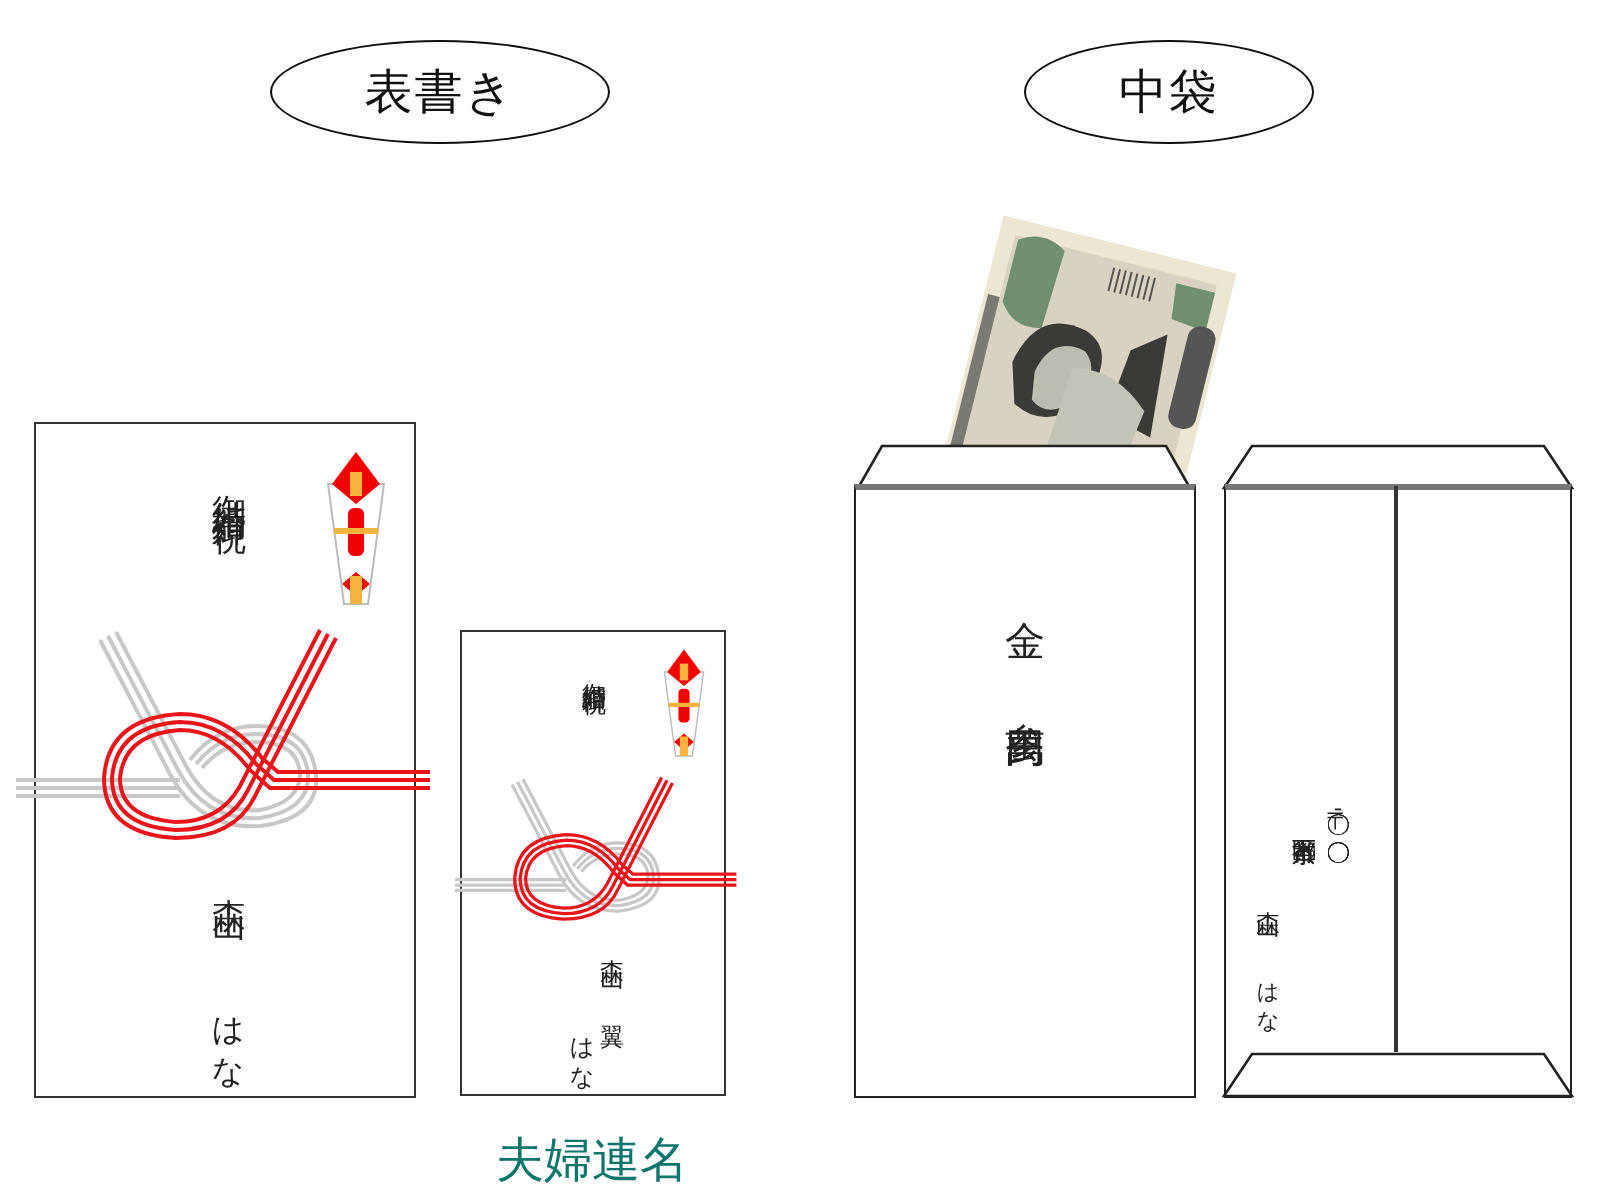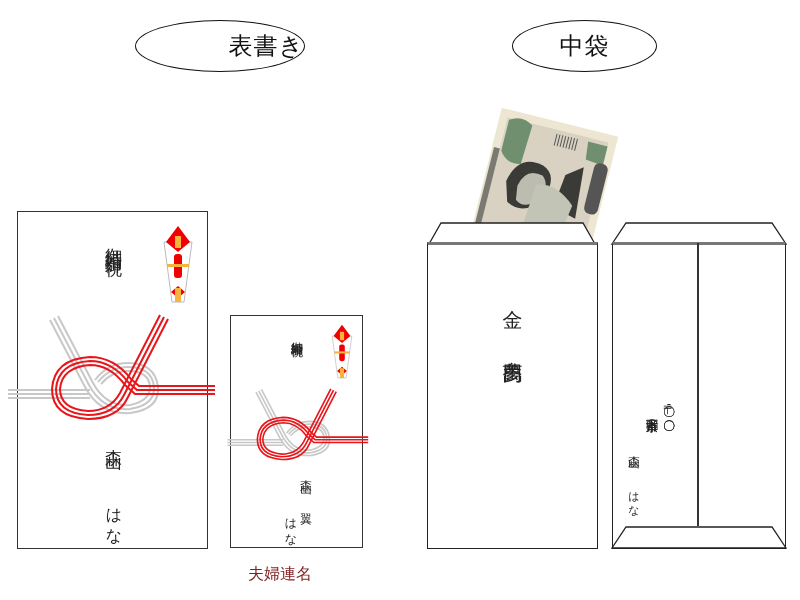--- a/index.html
+++ b/index.html
@@ -6,26 +6,26 @@
     body { width: 800px; height: 600px; position: relative; overflow: hidden;
            font-family: "DejaVu Sans", sans-serif; color: #111; }
     .abs { position: absolute; }
     .oval { position: absolute; border: 1.5px solid #111; border-radius: 50%;
             background: #fff; display: flex; align-items: center; justify-content: center;
             font-size: 24px; letter-spacing: 1px; box-sizing: border-box; }
     .env { position: absolute; border: 1.5px solid #222; background: #fff; box-sizing: border-box; }
     .vtext { position: absolute; writing-mode: vertical-rl; text-orientation: upright;
              font-family: "DejaVu Sans", sans-serif; color: #222; white-space: pre; }
     svg { position: absolute; overflow: visible; }
-    .caption { position: absolute; font-size: 16px; color: #7f1d1d; }
+    .caption { position: absolute; font-size: 24px; color: #0f766e; }
   </style>
 </head>
 <body>
 
-<div class="oval" style="left:135px; top:20px; width:170px; height:52px;justify-content:flex-end;">
+<div class="oval" style="left:135px; top:20px; width:170px; height:52px;">
   <span>表書き</span>
 </div>
 <div class="oval" style="left:512px; top:20px; width:145px; height:52px;font-family:Liberation Mono, monospace;">
   <span>中袋</span>
 </div>
 
 <div class="env" style="left:17px; top:211px; width:191px; height:338px; border-color:#333;"></div>
 
 <svg width="40" height="90" style="left:158px; top:222px;">
   <polygon points="6,20 34,20 26,80 14,80" fill="#fff" stroke="#bbb" stroke-width="1"></polygon>

